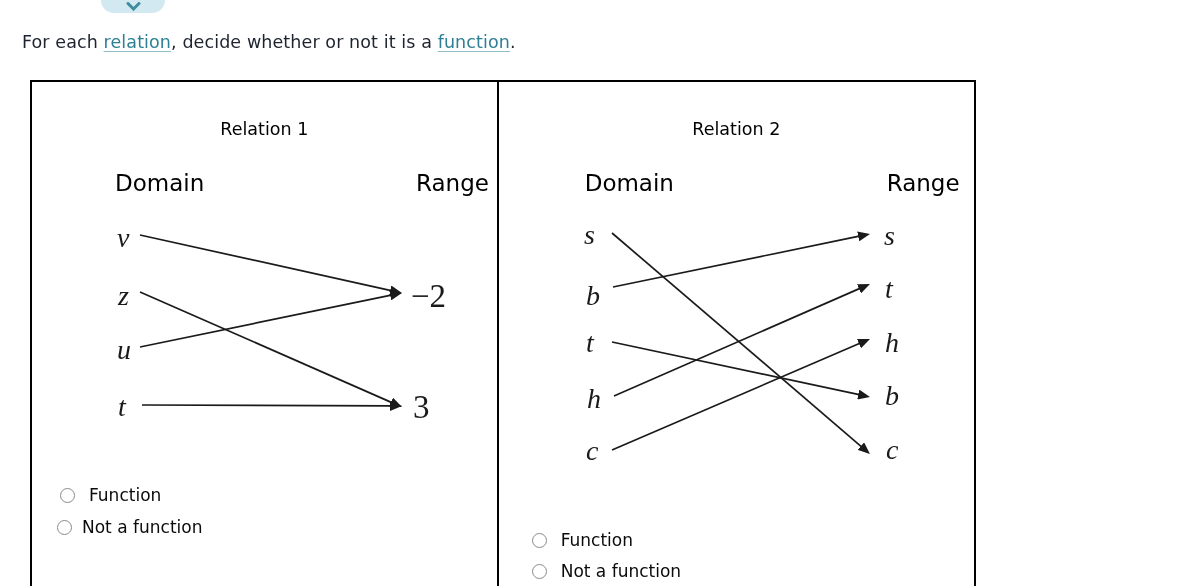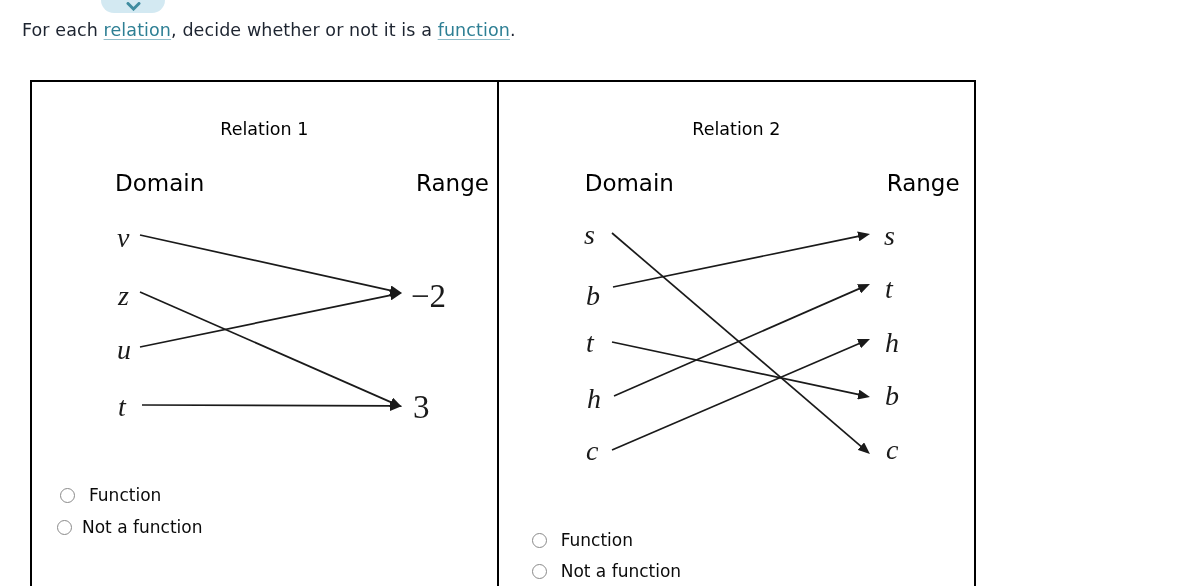--- a/index.html
+++ b/index.html
@@ -1,21 +1,21 @@
 <!DOCTYPE html>
 <html><head>
 <meta charset="utf-8">
 <style>
   * { margin:0; padding:0; box-sizing:border-box; }
   html,body { width:1183px; height:586px; background:#ffffff; overflow:hidden;
               font-family:"DejaVu Sans","Liberation Sans",sans-serif; }
   .chevron-btn { position:absolute; left:101px; top:-13px; width:64px; height:26px;
                  background:#d3e9f2; border:none; border-radius:13px;
                  display:flex; align-items:flex-end; justify-content:center; padding-bottom:2px; }
-  .prompt { position:absolute; left:22px; top:20px; font-size:17.5px; color:#1d2430;
+  .prompt { position:absolute; left:22px; top:32px; font-size:17.5px; color:#1d2430;
             letter-spacing:0.1px; }
   .lnk { color:#2e7f94; text-decoration:underline; text-decoration-color:#8fbcc9;
          text-underline-offset:3px; cursor:pointer; }
   .qtable { position:absolute; left:30px; top:68px; width:946px; height:513px;
             border:2px solid #000; display:flex; background:#fff;margin-top:12px; }
   .qtable .cell { position:relative; width:533px; height:100%; border-right:2px solid #000; }
   .qtable .cell.right { width:539px; border-right:none;padding-left:29px; }
   .sliver { top:581px; height:10px; border-top:none; }
   .sliver .cell { border-right:2px solid #000; }
   .sliver .cell.right { border-right:none; }

